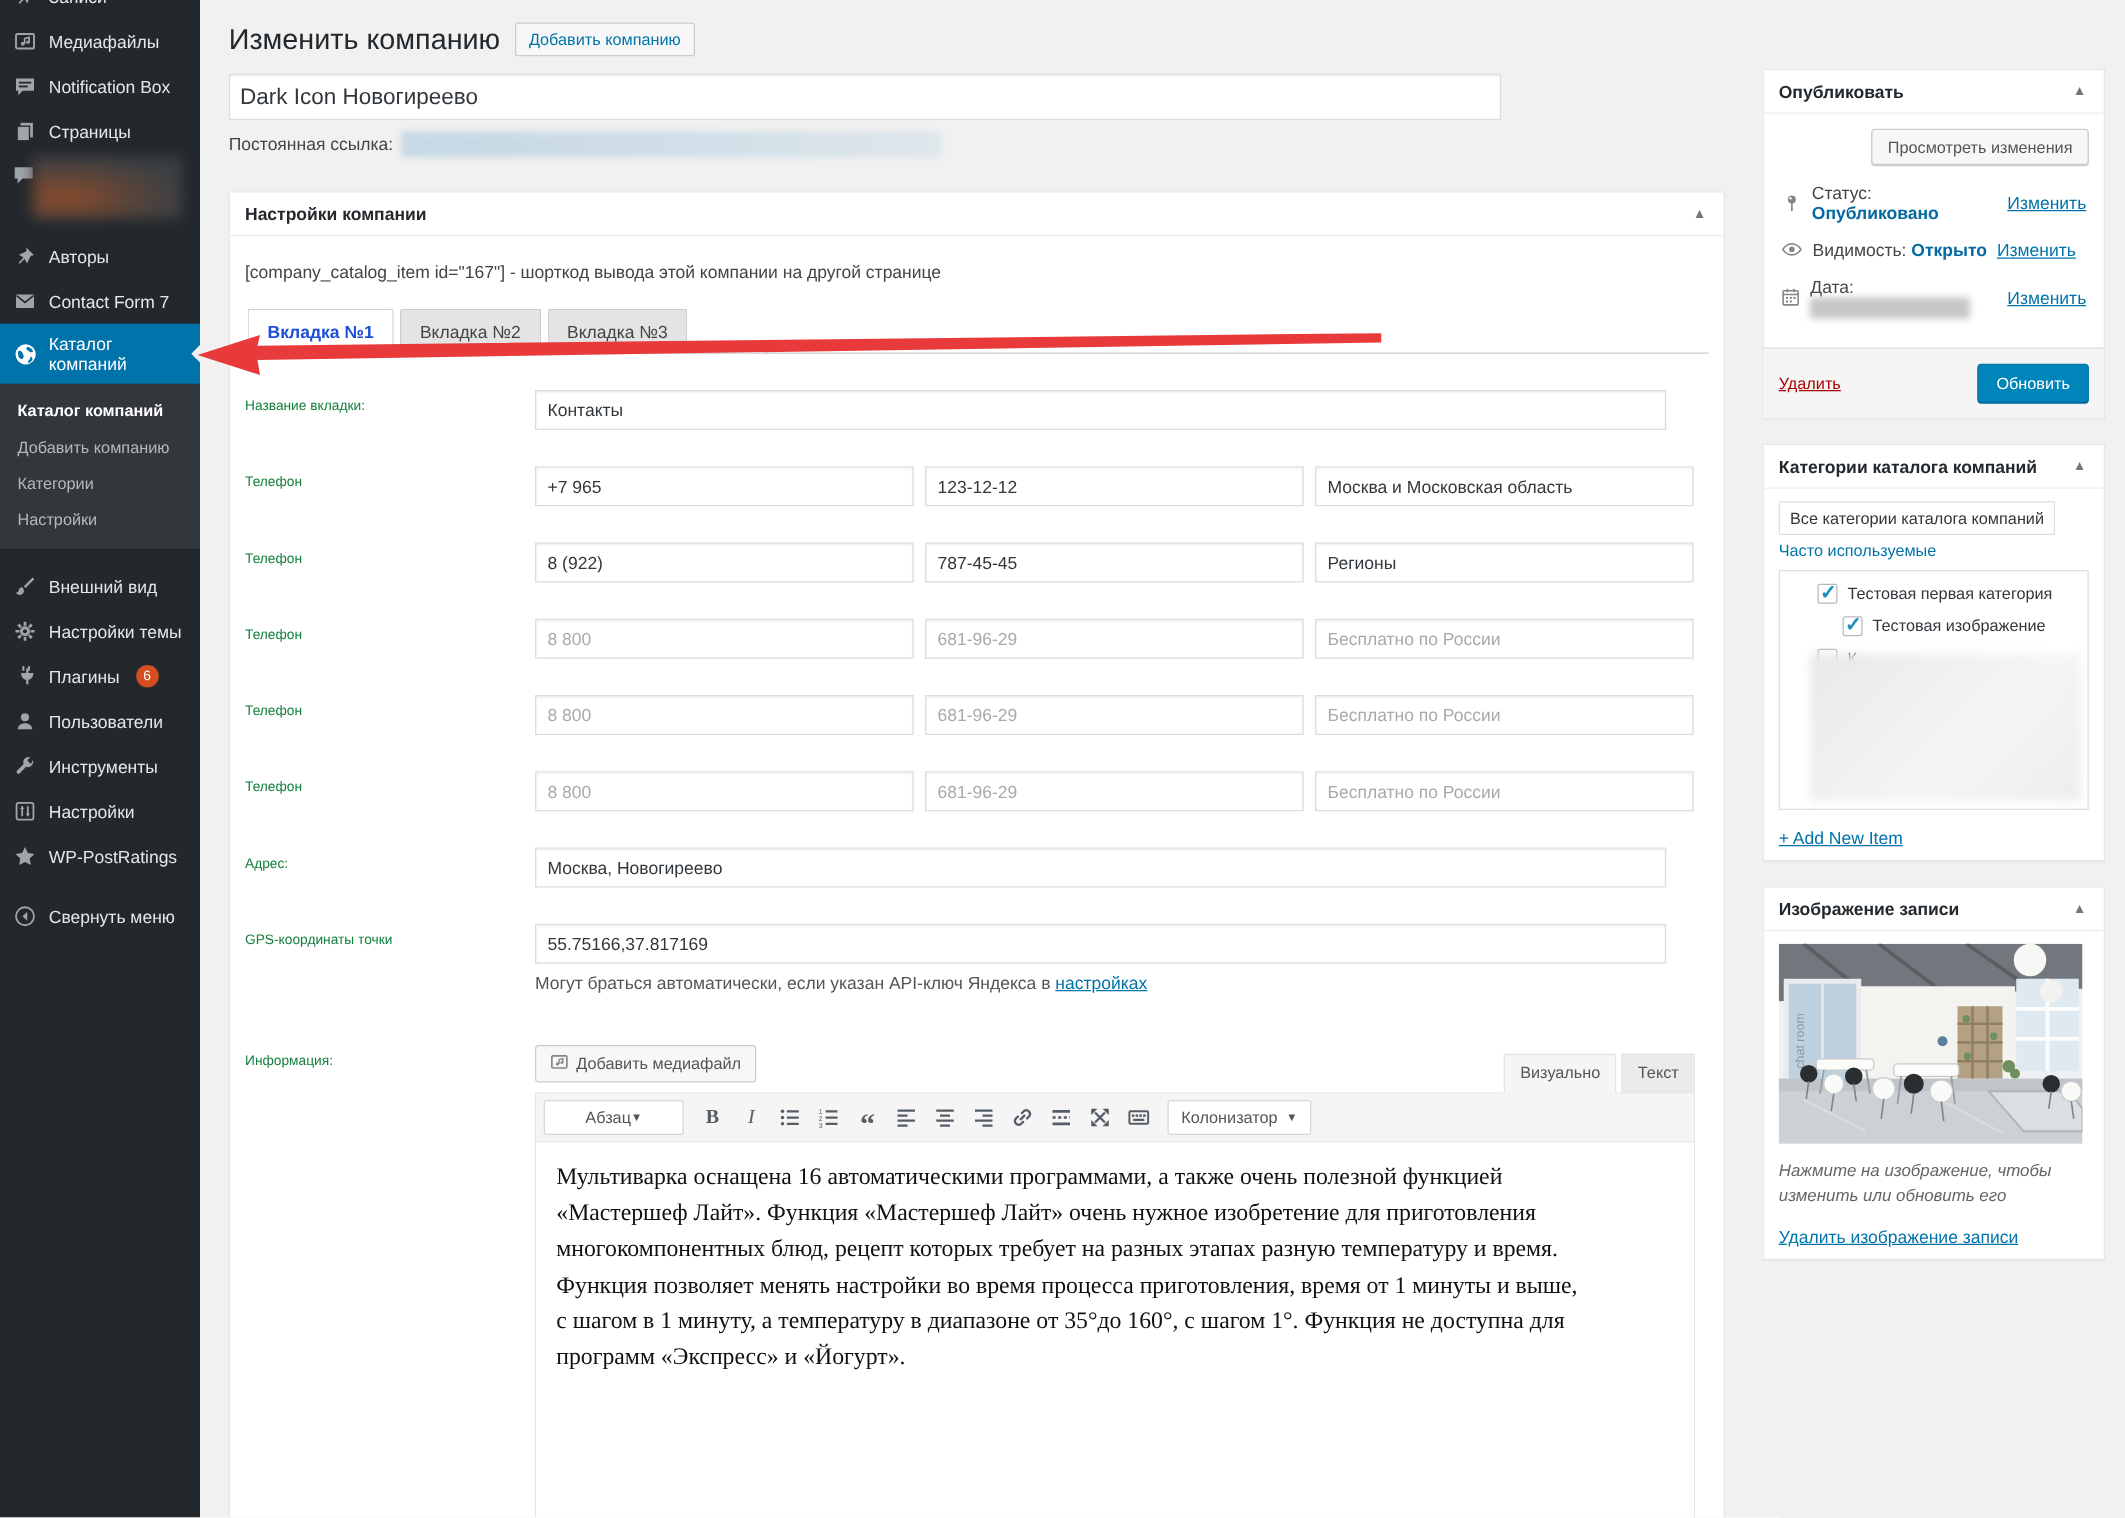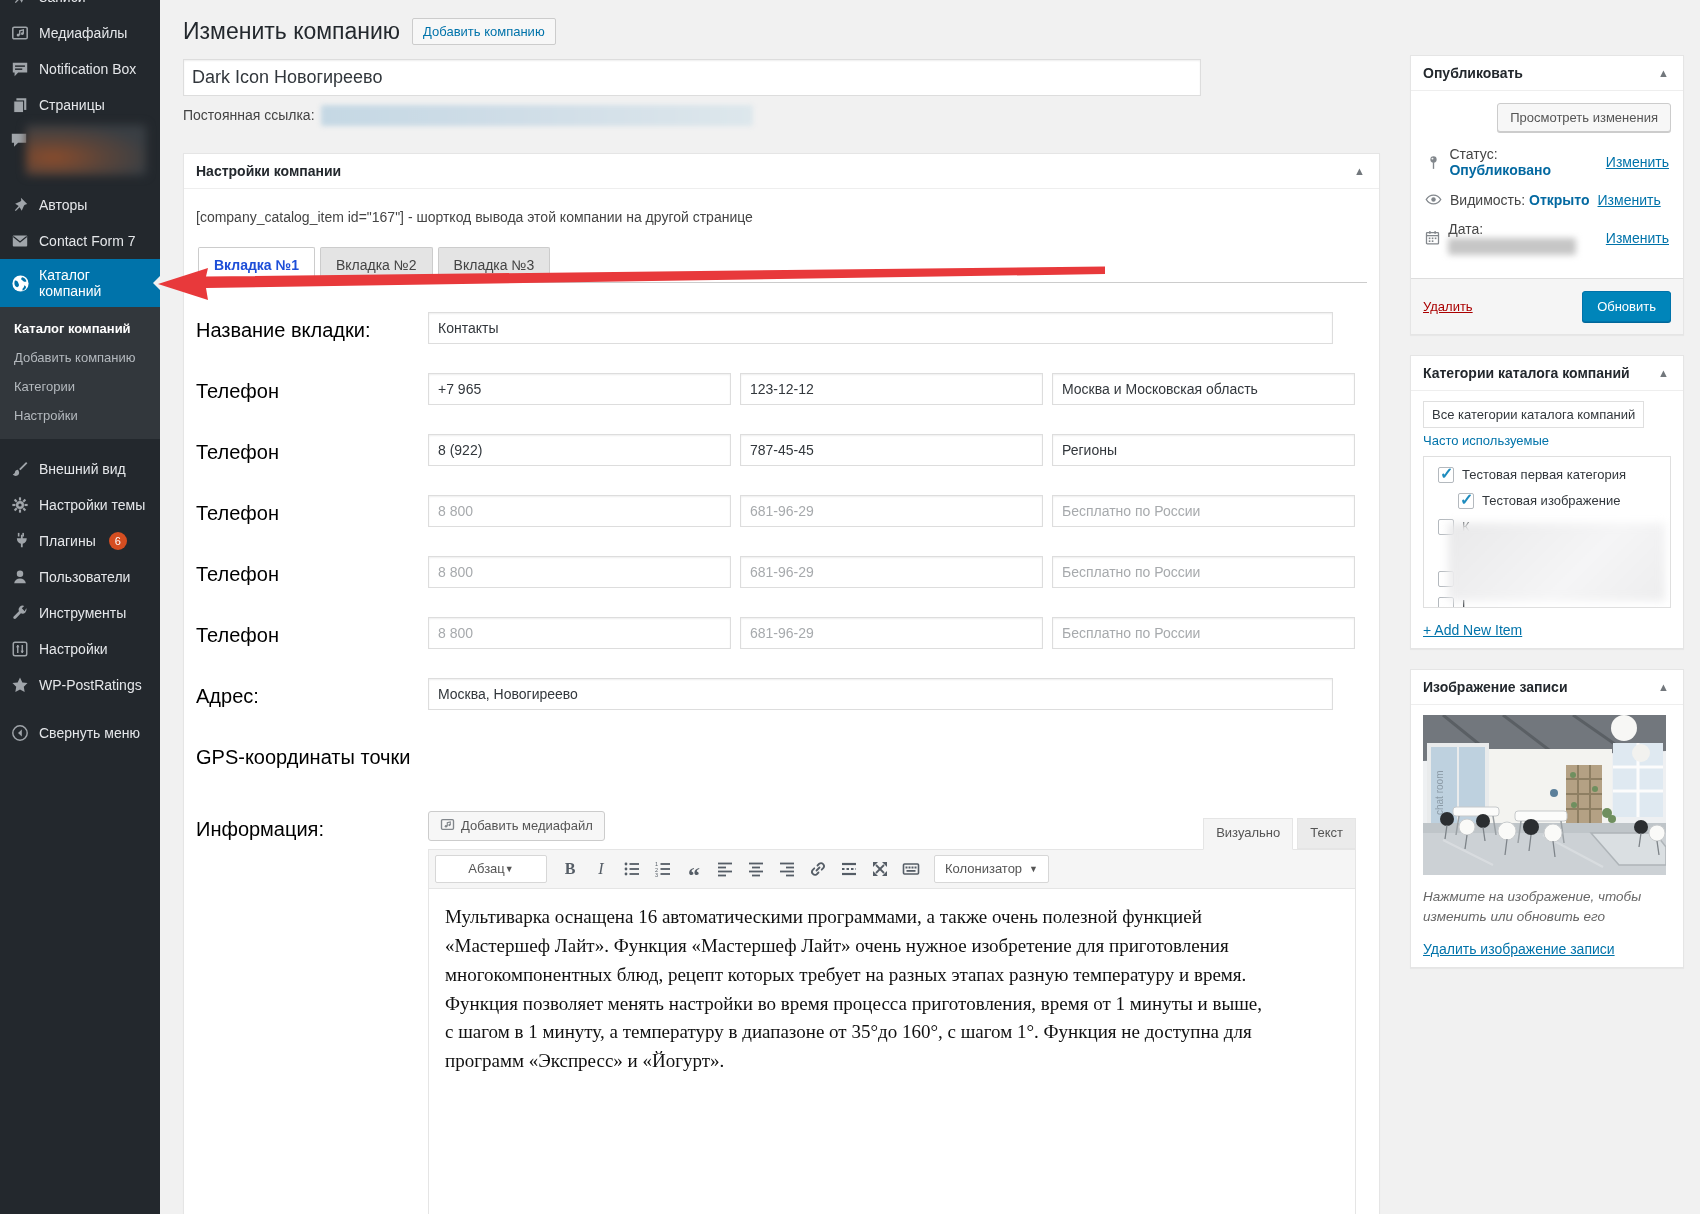--- a/index.html
+++ b/index.html
@@ -42,21 +42,21 @@
   .postbox-header .hndle { font-size:14px; font-weight:bold; color:#23282d; }
   .toggle-indicator { color:#72777c; font-size:11px; cursor:pointer; padding:0 2px; }
   .metabox-inside { padding:12px 12px 20px; }
   .shortcode-hint { font-size:14px; color:#444; margin:8px 0 22px; }
 
   .cc-tabs { display:flex; border-bottom:1px solid #ccc; padding-left:2px; }
   .cc-tab { background:#e4e4e4; border:1px solid #ccc; border-bottom:none; padding:9px 15px; margin-right:5px; font-size:14px; color:#444; cursor:pointer; border-radius:2px 2px 0 0; }
   .cc-tab.active { background:#fff; font-weight:bold; color:#1d4ed8; margin-bottom:-1px; padding-bottom:10px; }
 
   .field-row { display:flex; margin-top:29px; }
-  .field-label { width:232px; flex:0 0 232px; padding-top:7px; font-size:20px; color:#000000; }
+  .field-label { width:232px; flex:0 0 232px; padding-top:7px; font-size:11px; color:#15803d; }
   .field-inputs { display:flex; gap:9px; width:928px; }
   .txt { height:32px; border:1px solid #ddd; box-shadow:inset 0 1px 2px rgba(0,0,0,.07); background:#fff; font-size:14px; color:#32373c; padding:0 9px; font-family:"Liberation Sans",sans-serif; }
   .txt::placeholder { color:#a7aaad; opacity:1; }
   .txt.full { width:905px; }
   .txt.third { width:303px; }
   .gps-help { margin-top:7px; font-size:14px; color:#555; }
   a.link { color:#0073aa; text-decoration:underline; cursor:pointer; }
 
   
   .editor-col { width:928px; }
@@ -88,21 +88,21 @@
   .misc-row { display:flex; align-items:center; gap:8px; margin:13px 2px; color:#444; }
   .misc-row .mr-icon { width:17px; display:flex; justify-content:center; color:#82878c; }
   .misc-row b { color:#0369a1; }
   .blur-date { display:inline-block; width:128px; height:17px; background:#c6c6c6; filter:blur(3px); border-radius:2px; vertical-align:middle; }
   .pb-footer { background:#f5f5f5; border-top:1px solid #ddd; padding:12px 12px; display:flex; justify-content:space-between; align-items:center; }
   a.delete-link { color:#a00; text-decoration:underline; font-size:13px; cursor:pointer; }
   .primary-btn { background:#0085ba; border:1px solid #0073aa; box-shadow:0 1px 0 #006799; color:#fff; border-radius:3px; font-size:13px; padding:7px 14px; cursor:pointer; }
 
   .cat-tab { display:inline-block; background:#fff; border:1px solid #dfdfdf; padding:5px 8px; font-size:13px; color:#32373c; margin-bottom:2px; cursor:pointer; position:relative; z-index:1; }
   .cat-freq { font-size:13px; color:#0073aa; margin:3px 0 8px; cursor:pointer; }
-  .cat-list { border:1px solid #dfdfdf; background:#fff; height:152px; padding:10px 8px; position:relative; overflow:hidden; }
+  .cat-list { border:1px solid #dfdfdf; background:#fff; height:192px; padding:10px 24px; position:relative; overflow:hidden; }
   .cat-item { display:flex; align-items:center; gap:8px; margin:0 0 10px 6px; font-size:13px; color:#32373c; }
   .cat-item.indent { margin-left:26px; }
   .cb { width:16px; height:16px; flex:0 0 16px; border:1px solid #b4b9be; border-radius:2px; background:#fff; position:relative; cursor:pointer; }
   .cb.checked::after { content:"\2713"; position:absolute; left:1px; top:-4px; font-size:16px; font-weight:bold; color:#1e8cbe; }
   .blur-cats { position:absolute; left:24px; top:66px; right:5px; bottom:6px; background:linear-gradient(135deg,#e9e9ea,#f5f5f6 60%,#ededee); filter:blur(4px); }
   .add-new-item { display:inline-block; margin-top:14px; font-size:14px; }
 
   .thumb-wrap { width:243px; height:160px; cursor:pointer; }
   .thumb-wrap svg { display:block; }
   .thumb-caption { font-style:italic; color:#666; font-size:13.5px; line-height:1.5; margin:12px 0 14px; max-width:230px; }
@@ -367,20 +367,26 @@
 
       <div class="field-row">
         <div class="field-label">Адрес:</div>
         <div class="field-inputs">
           <input class="txt full" type="text" value="Москва, Новогиреево" style="">
         </div>
       </div>
 
       <div class="field-row">
         <div class="field-label">GPS-координаты точки</div>
+        <div>
+          <input class="txt full" type="text" value="55.75166,37.817169" style="">
+          <div class="gps-help">
+            <span>Могут браться автоматически, если указан API-ключ Яндекса в </span><a class="link">настройках</a>
+          </div>
+        </div>
       </div>
 
       <div class="field-row" style="margin-top:42px;">
         <div class="field-label">Информация:</div>
         <div class="editor-col">
           <div class="editor-top">
             <button class="add-media-btn">
               <span>
                 <svg width="15" height="15" viewBox="0 0 20 20">
                     <rect x="2" y="3.5" width="16" height="13" rx="1.5" fill="none" stroke="#82878c" stroke-width="1.8"></rect>

